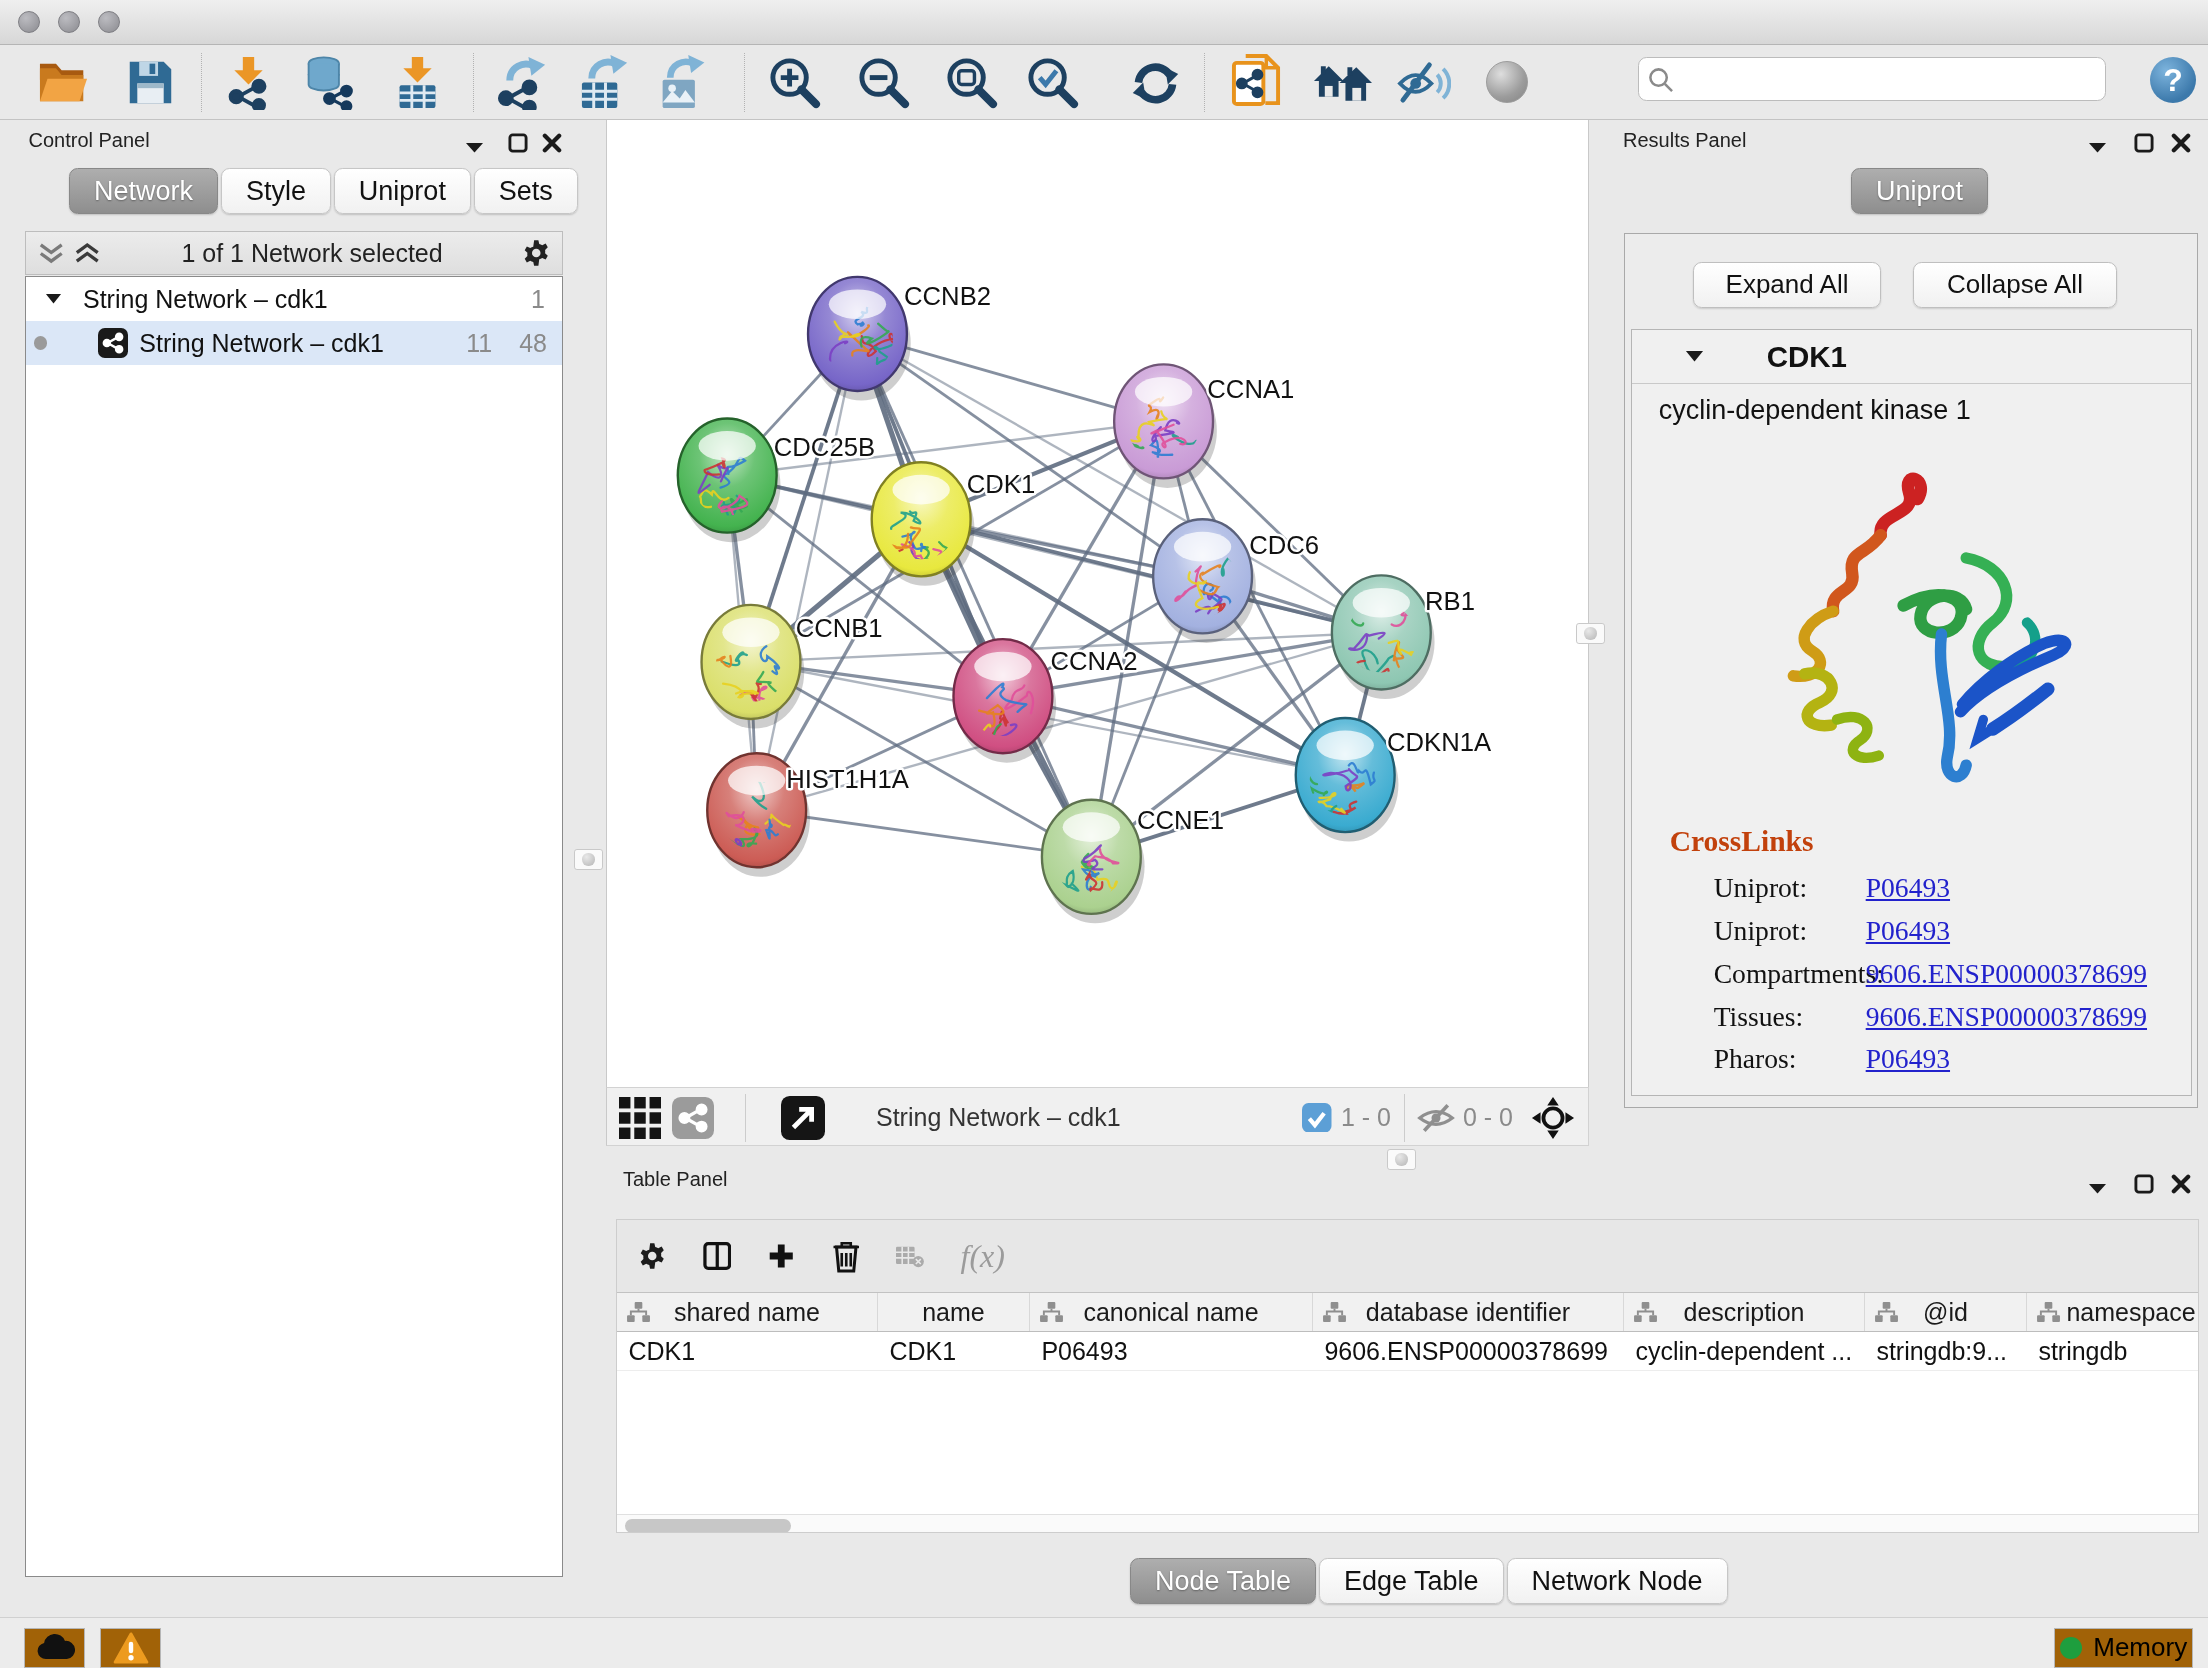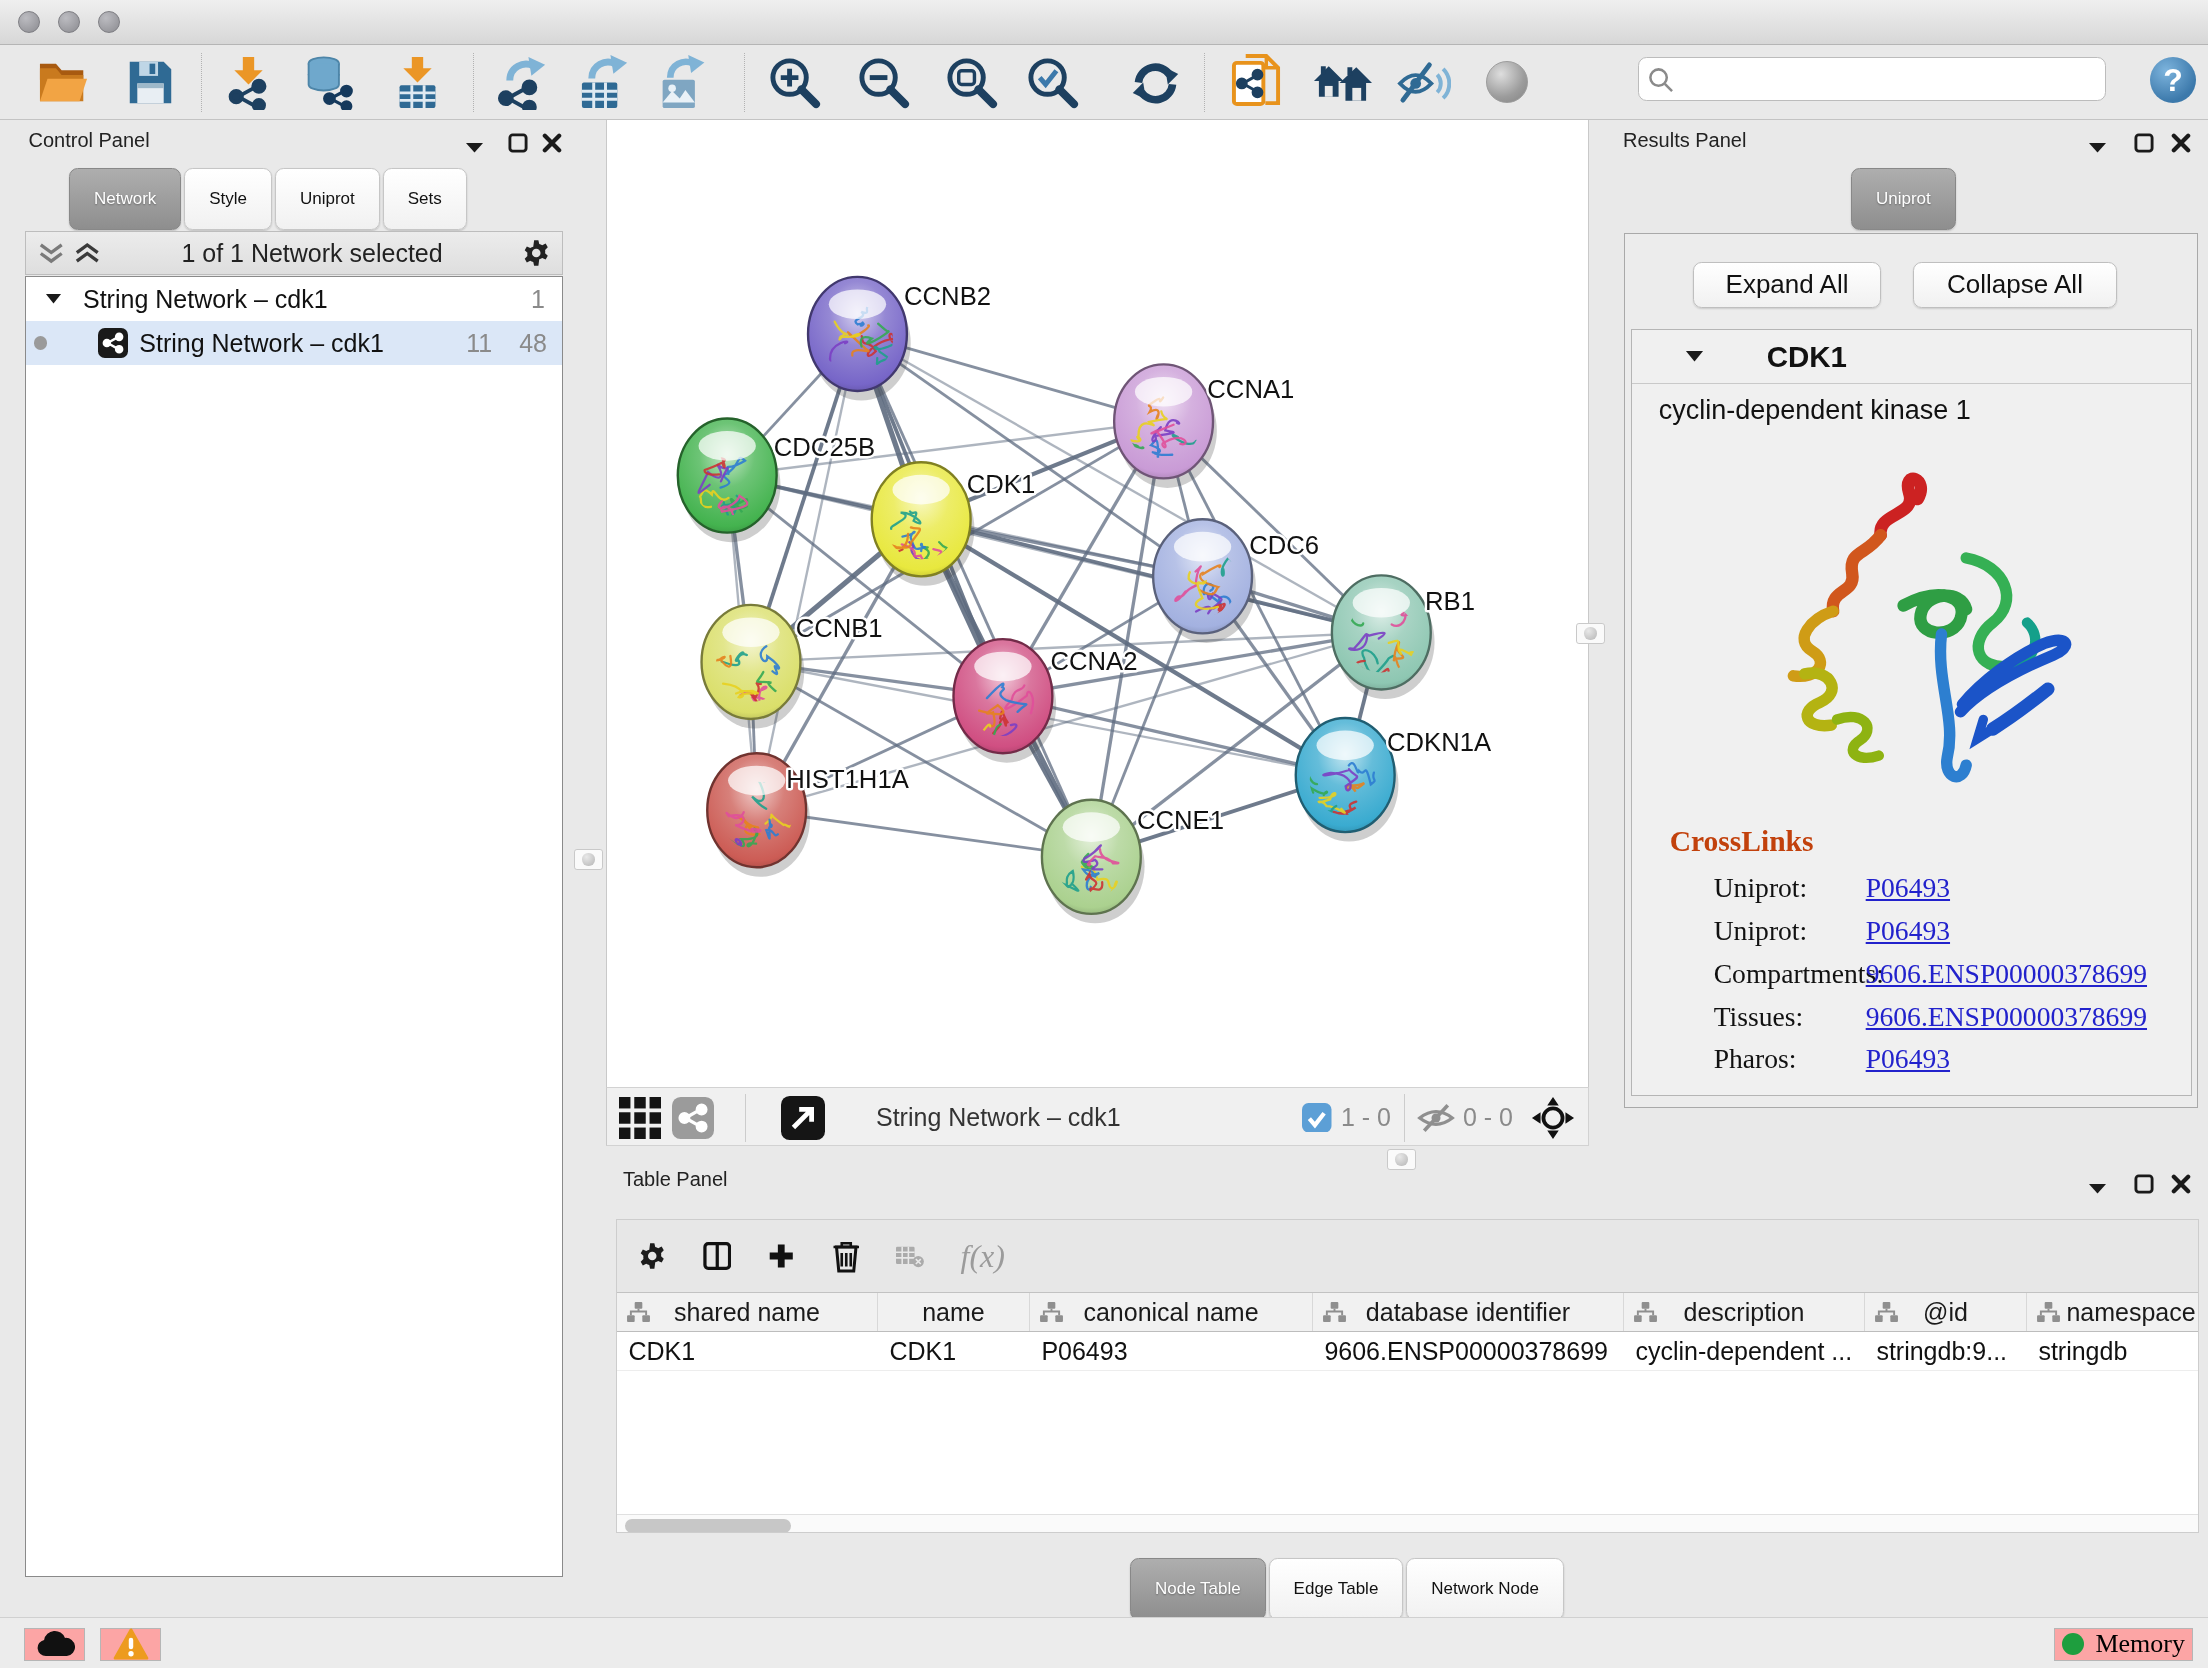--- a/index.html
+++ b/index.html
@@ -14,21 +14,21 @@
   .tbtn{top:8.6px;height:57px;display:flex;align-items:center;justify-content:center;}
   .tsep{top:7.6px;height:59px;border-left:1.9px dotted #b2b2b2;width:0;}
   .search{left:1638px;top:12.4px;width:468px;height:44px;background:#fff;border:1.9px solid #bcbcbc;border-radius:8.6px;box-sizing:border-box;display:flex;align-items:center;}
   .search input{border:none;outline:none;font-size:25px;flex:1;height:36px;background:transparent;font-family:"Liberation Sans",sans-serif;}
   .helpbtn{left:2150px;top:12.4px;width:46px;height:46px;border-radius:50%;background:radial-gradient(circle at 35% 30%,#7db4dd,#3c79ab 70%);color:#fff;font-size:32px;font-weight:bold;display:flex;align-items:center;justify-content:center;}
   
   .phead{font-size:20px;color:#222;}
   .picon{display:flex;align-items:center;justify-content:center;width:28.5px;height:28.5px;}
   
   .tabrow{display:flex;}
-  .tab{height:44px;line-height:44px;padding:8px 24px;background:linear-gradient(#ffffff,#f1f1f1);border:1px solid #c6c6c6;border-radius:8.6px;color:#111;font-size:17px;margin-right:2.9px;box-shadow:0 1px 1.9px rgba(0,0,0,.18);white-space:nowrap;}
+  .tab{height:44px;line-height:44px;padding:0 24px;background:linear-gradient(#ffffff,#f1f1f1);border:1px solid #c6c6c6;border-radius:8.6px;color:#111;font-size:27px;margin-right:2.9px;box-shadow:0 1px 1.9px rgba(0,0,0,.18);white-space:nowrap;}
   .tab.active{background:linear-gradient(#aeaeae,#8e8e8e);color:#fff;border-color:#888;text-shadow:0 1px 1.9px rgba(0,0,0,.35);}
   
   .subhead{left:25px;top:231px;width:538px;height:44px;background:linear-gradient(#ececec,#dedede);border:1px solid #bdbdbd;box-sizing:border-box;display:flex;align-items:center;}
   .treebox{left:25px;top:276px;width:538px;height:1301px;background:#fff;border:1px solid #8a8a8a;box-sizing:border-box;}
   .trow{height:44px;display:flex;align-items:center;font-size:25px;color:#111;}
   .trow .cnt{color:#8a8a8a;}
   .trow.sel{background:#dbe7f7;}
   
   .netpanel{left:606px;top:120px;width:983px;height:967px;background:#fff;border-left:1px solid #c9c9c9;border-right:1px solid #c9c9c9;box-sizing:border-box;}
   .netfoot{left:606px;top:1087px;width:983px;height:59px;background:#f0f0f0;border:1px solid #d2d2d2;border-left:1px solid #c9c9c9;box-sizing:border-box;}
@@ -53,21 +53,21 @@
   .tblhead{display:flex;background:#f1f1f1;border-top:1px solid #c2c2c2;border-bottom:1px solid #bdbdbd;height:38px;}
   .thcell{position:relative;border-right:1px solid #d8d8d8;display:flex;align-items:center;justify-content:center;font-size:25px;color:#1a1a1a;box-sizing:border-box;flex:none;}
   .thcell .ticon{position:absolute;left:9.5px;top:8.6px;}
   .tblrow{display:flex;background:#fff;height:38px;border-bottom:1px solid #ededed;}
   .tdcell{font-size:25px;color:#111;display:flex;align-items:center;padding-left:11.4px;box-sizing:border-box;flex:none;white-space:nowrap;overflow:hidden;}
   .hscroll{height:23px;background:#fafafa;border-top:1px solid #e0e0e0;position:relative;}
   .hthumb{position:absolute;left:7.6px;top:3.8px;width:166px;height:14.3px;border-radius:7.6px;background:#c7c7c7;}
   .fx{font-family:"Liberation Serif",serif;font-style:italic;font-size:32px;color:#9b9b9b;}
   
   .statusbar{left:0;top:1617px;width:2208px;height:51px;background:#ececec;border-top:1px solid #d0d0d0;}
-  .sbtn{top:9.5px;height:33px;background:#fca5a5;border:1.9px solid #b6b6b6;display:flex;align-items:center;justify-content:center;box-sizing:border-box;font-family:Liberation Serif, serif;}
+  .sbtn{top:9.5px;height:40px;background:#a16207;border:1.9px solid #b6b6b6;display:flex;align-items:center;justify-content:center;box-sizing:border-box;}
   svg{display:block;}
   text{font-family:"Liberation Sans",sans-serif;}
 </style>
 </head>
 <body>
 
 <div class="ab titlebar">
   <div class="ab light" style="left:18px"></div>
   <div class="ab light" style="left:58px"></div>
   <div class="ab light" style="left:98px"></div>

